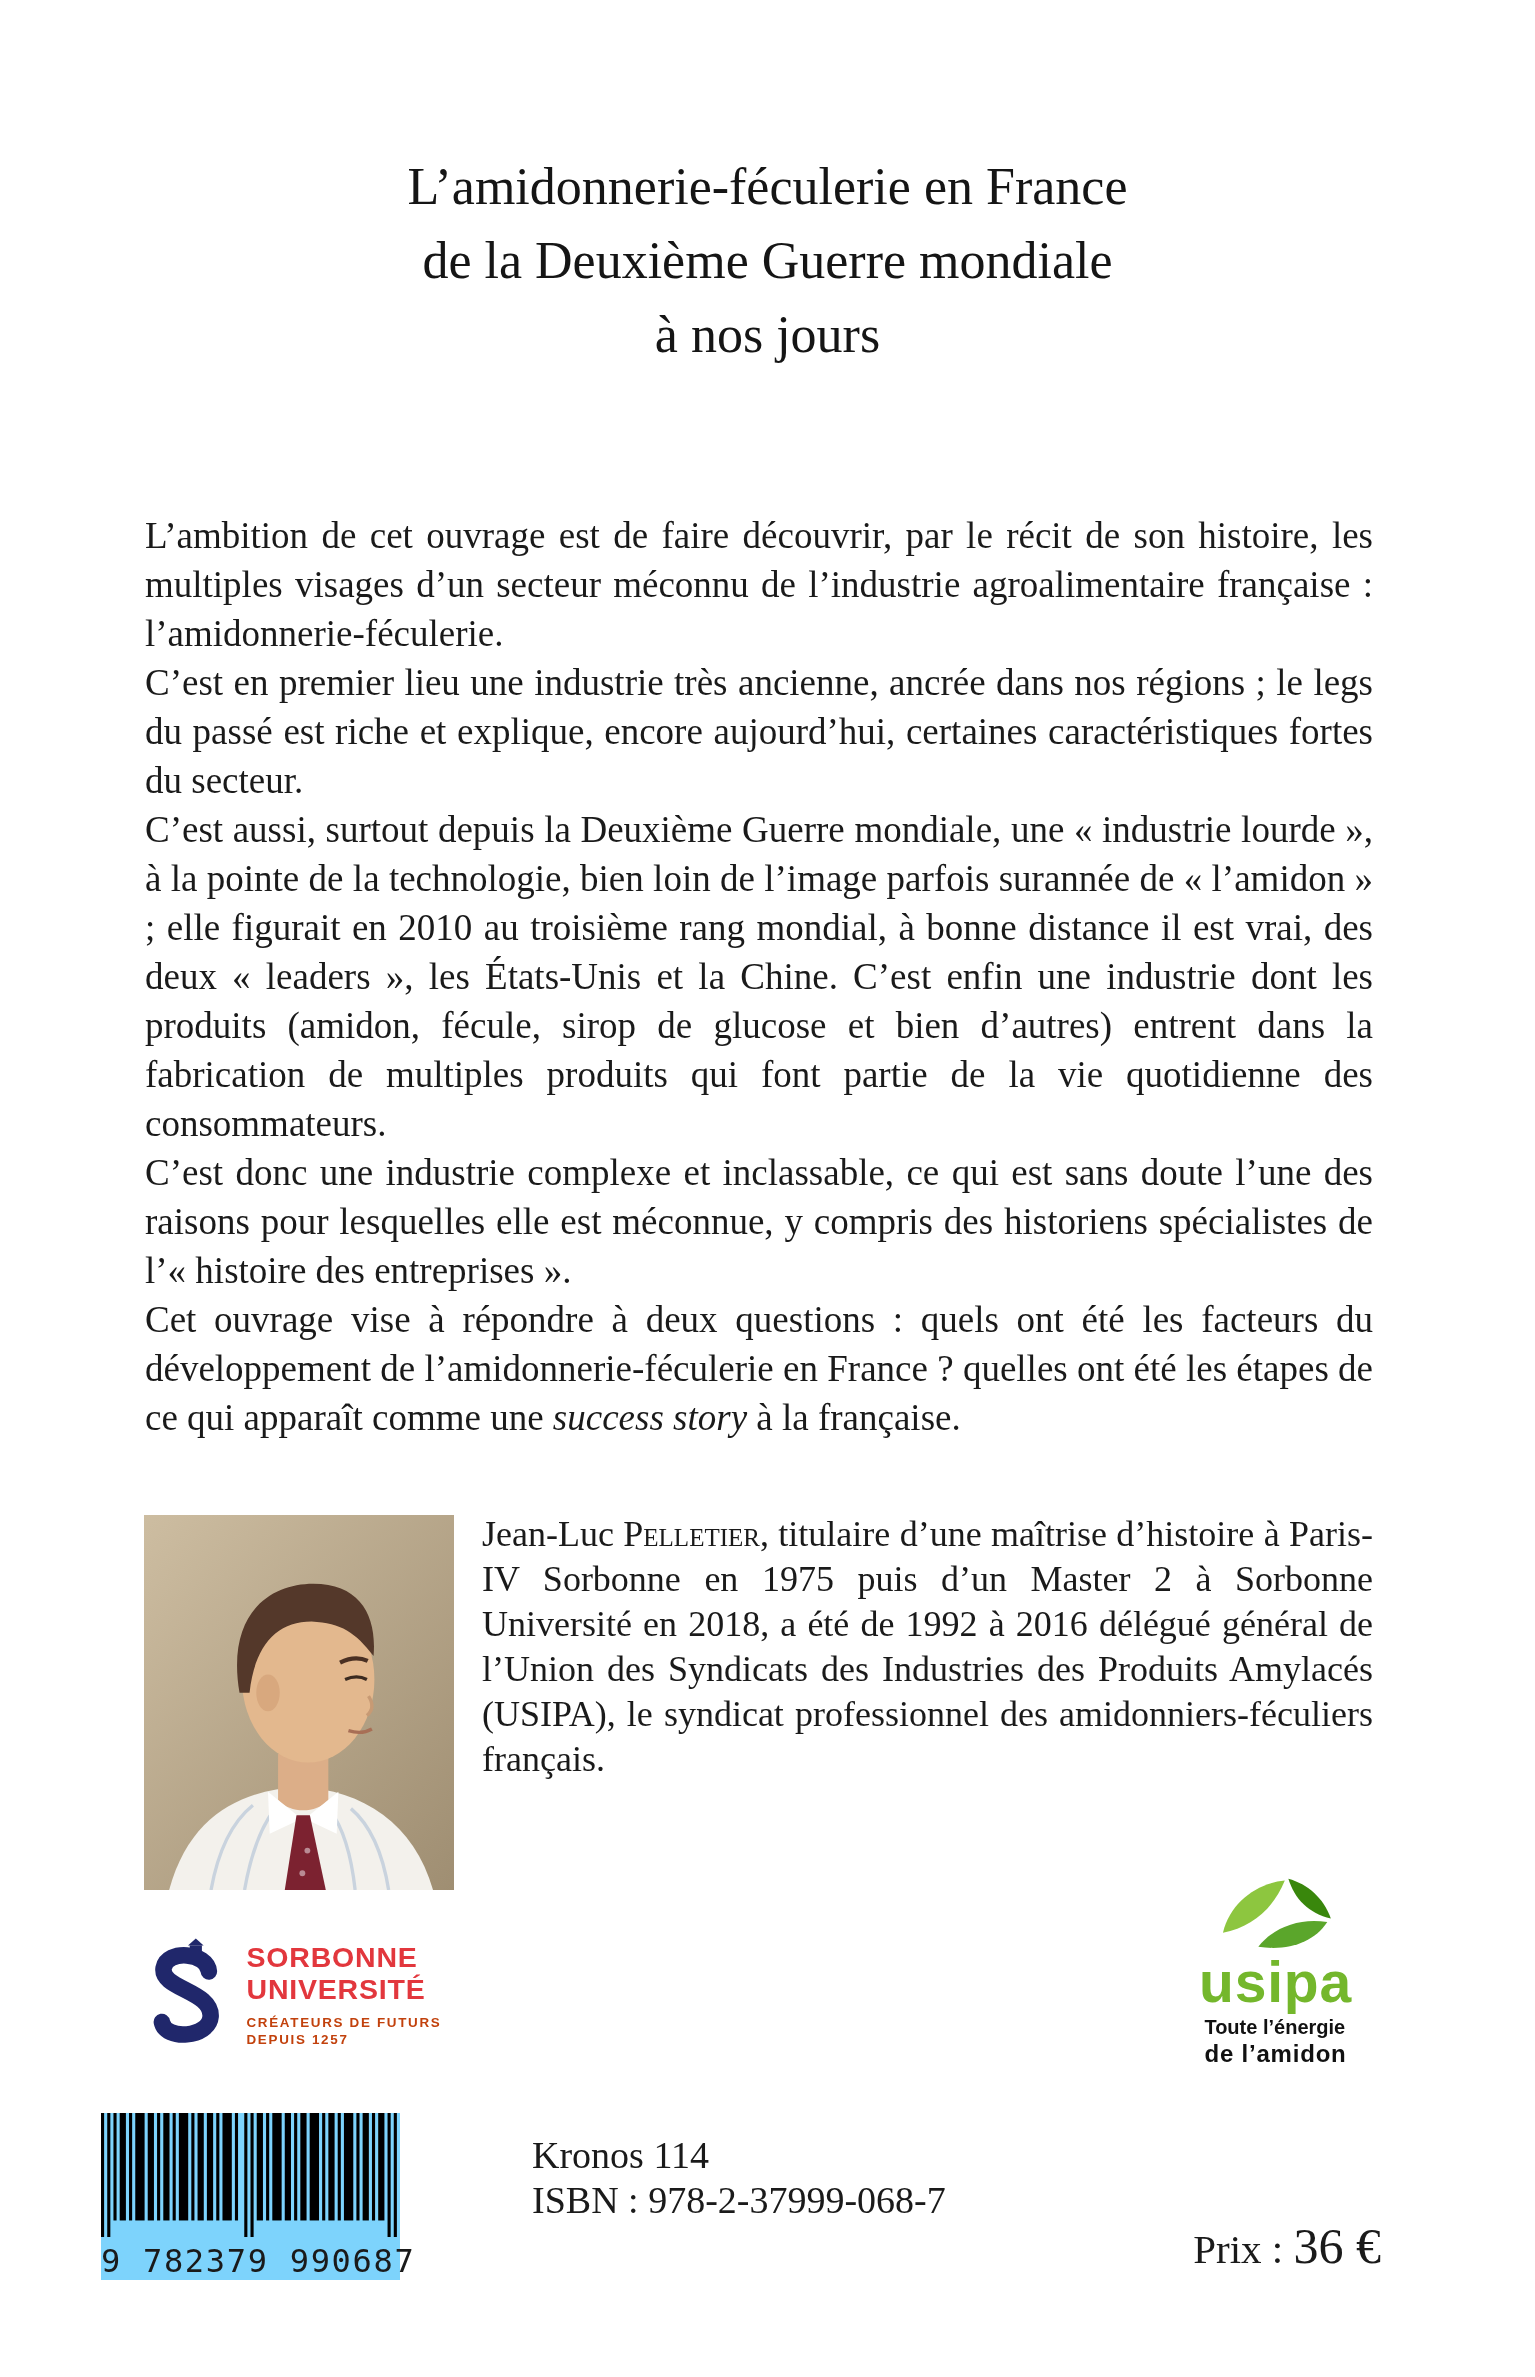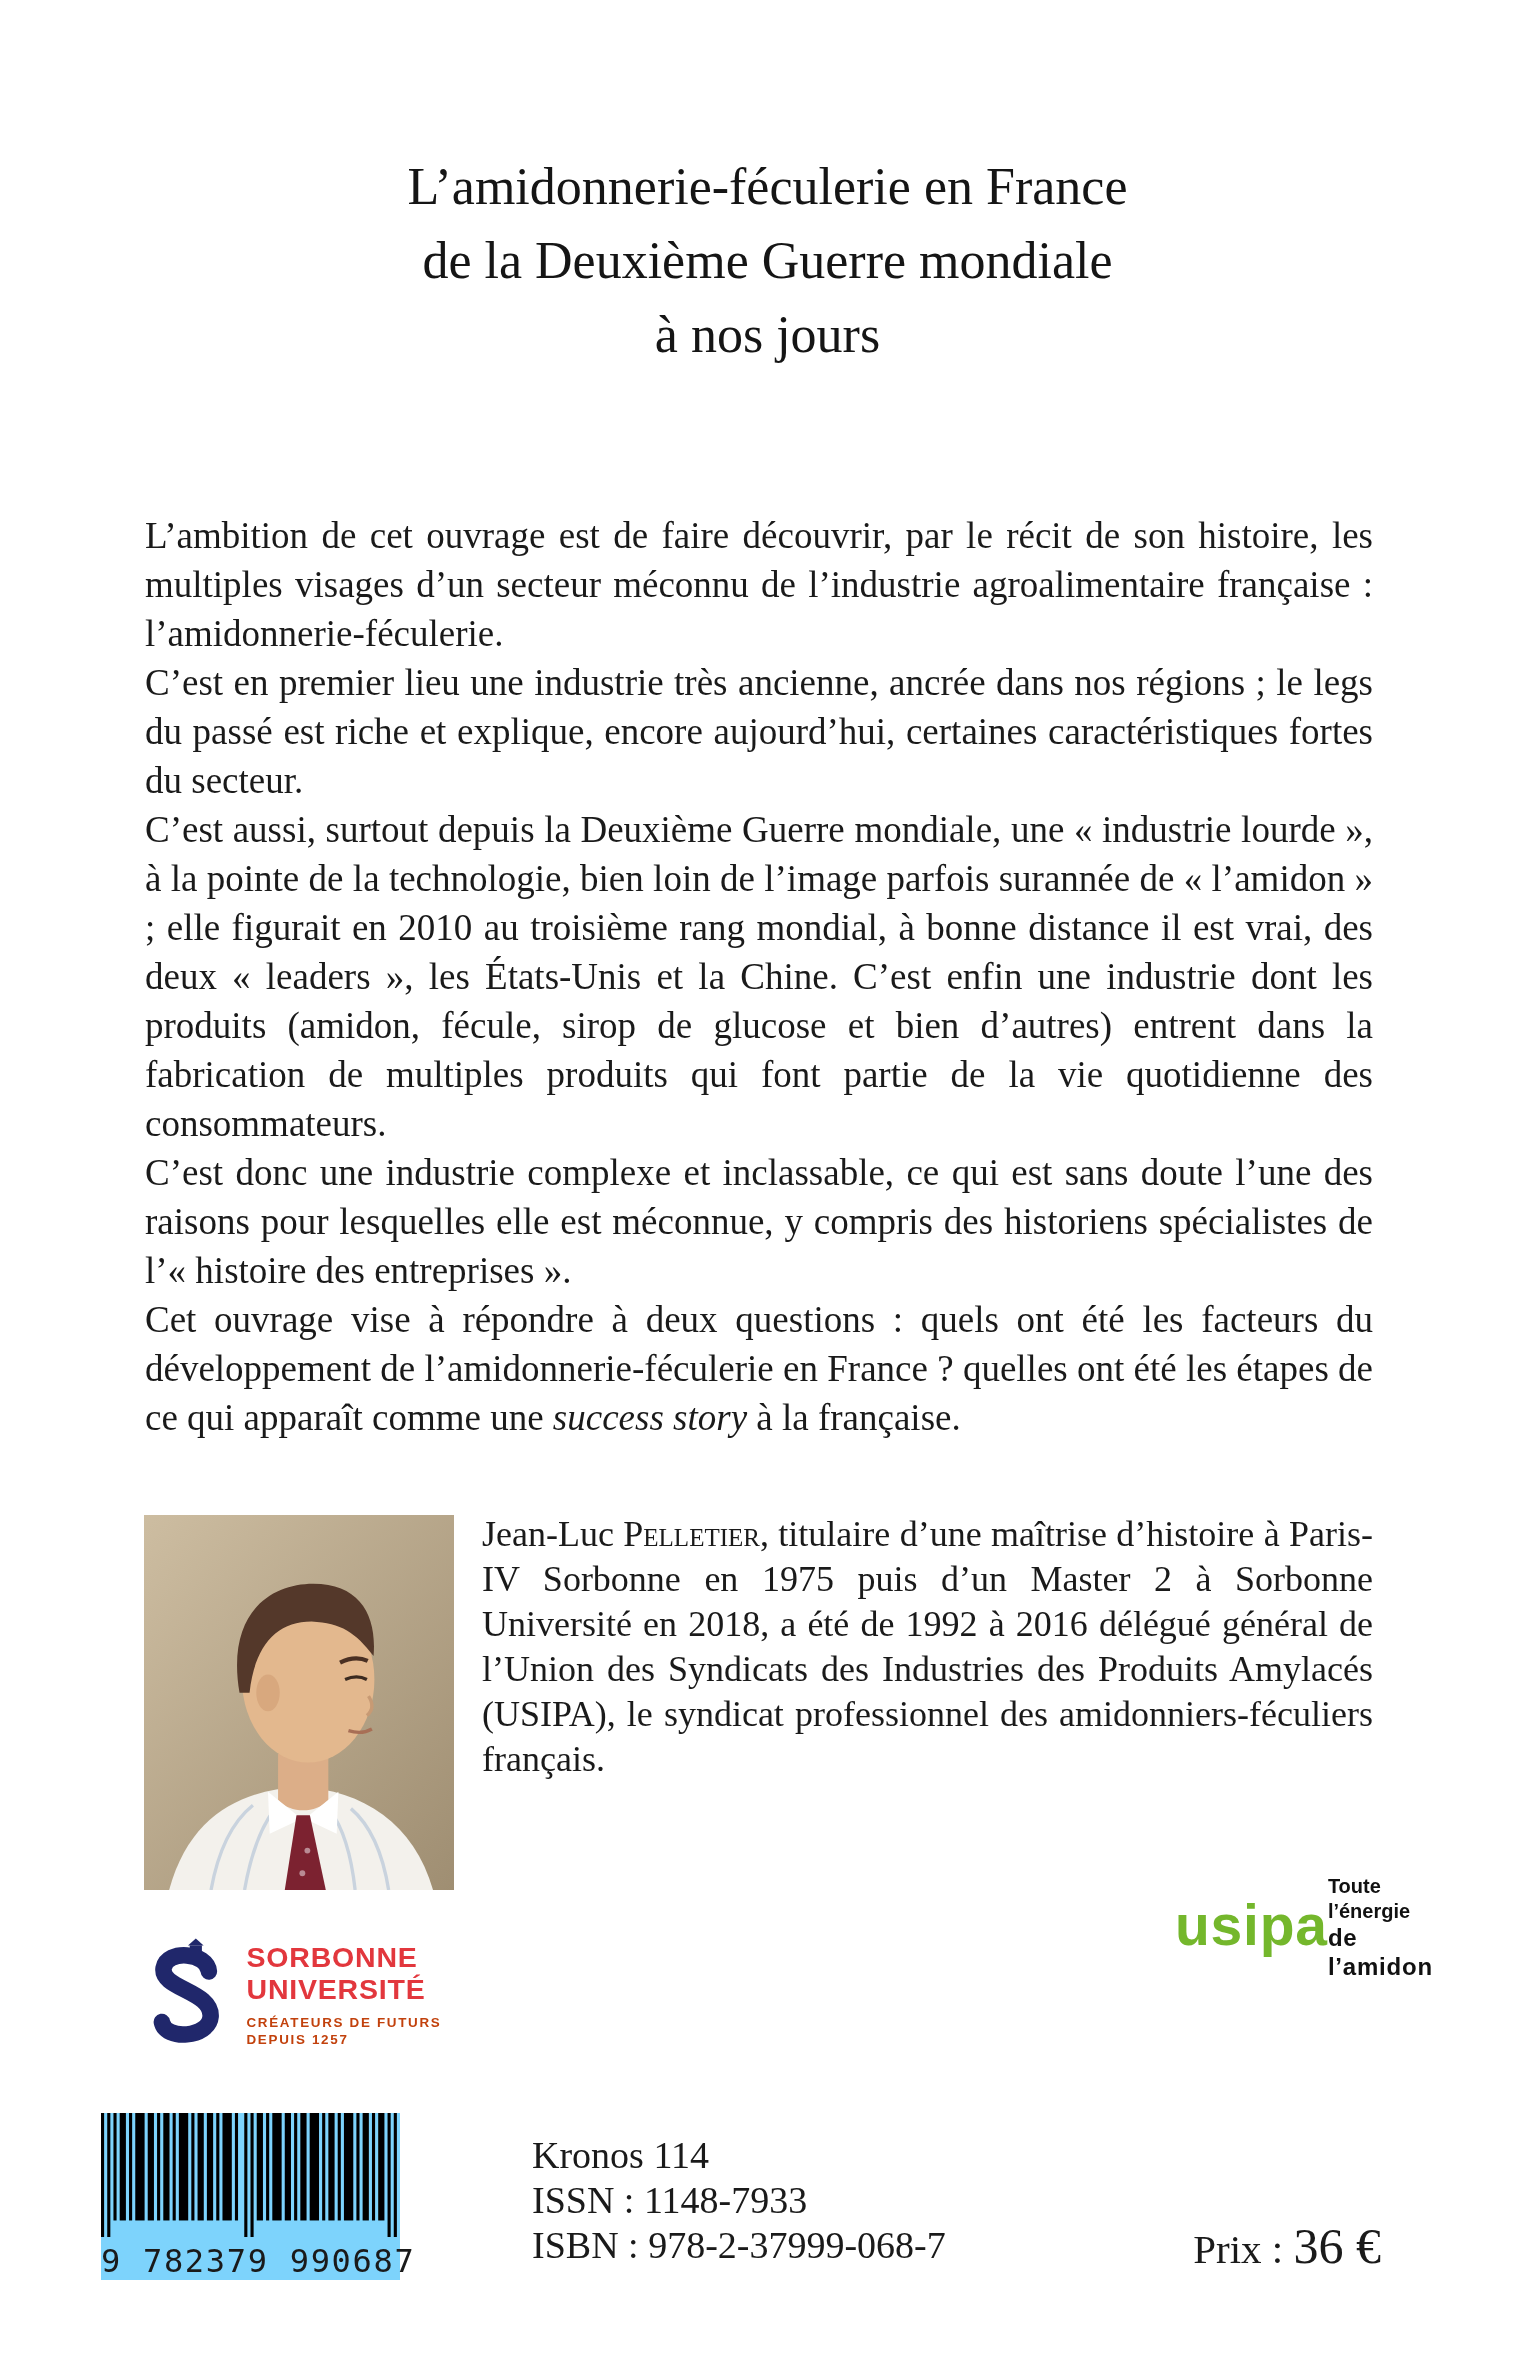--- a/index.html
+++ b/index.html
@@ -51,21 +51,21 @@
     position:absolute; left:141px; top:1926px;
     display:flex; align-items:center; gap:18.5px;
     font-family:"Liberation Sans", sans-serif;
   }
   .sorb-name { font-weight:bold; font-size:28.5px; line-height:32px; letter-spacing:0.8px; }
   .sorb-tag  { font-size:13.4px; line-height:17.6px; font-weight:bold; letter-spacing:1.7px; margin-top:8.4px; }
 
   .usipa {
     position:absolute; right:159px; top:1857px;
     width:201px;
-    display:flex; flex-direction:row; align-items:center;
+    display:flex; flex-direction:column; align-items:center;
     font-family:"Liberation Sans", sans-serif;
   }
   .usipa-wordmark {
     font-size:57px; font-weight:bold; line-height:55px;
     letter-spacing:0.8px; margin-top:1.7px;
   }
   .usipa-tagline { text-align:left; color:#111111; margin-top:5px; }
   .usipa-tag1 { font-size:20px; font-weight:600; line-height:25px; }
   .usipa-tag2 { font-size:24px; font-weight:800; line-height:28.5px; letter-spacing:0.8px; }
 
@@ -214,21 +214,20 @@
         <rect x="89" y="0" width="2" height="52"></rect>
         <rect x="92" y="0" width="1" height="60"></rect>
         <rect x="94" y="0" width="1" height="60"></rect>
       </g>
     </svg>
     <div class="barcode-digits">9 782379 990687</div>
   </div>
 
   <div class="refs">
     <div>Kronos 114</div>
-    <div>ISSN : 1148-7933</div>
     <div>ISBN : 978-2-37999-068-7</div>
   </div>
 
   <div class="price">
     <span>Prix : </span><span class="price-value">36 €</span>
   </div>
 
 </div>
 
 

